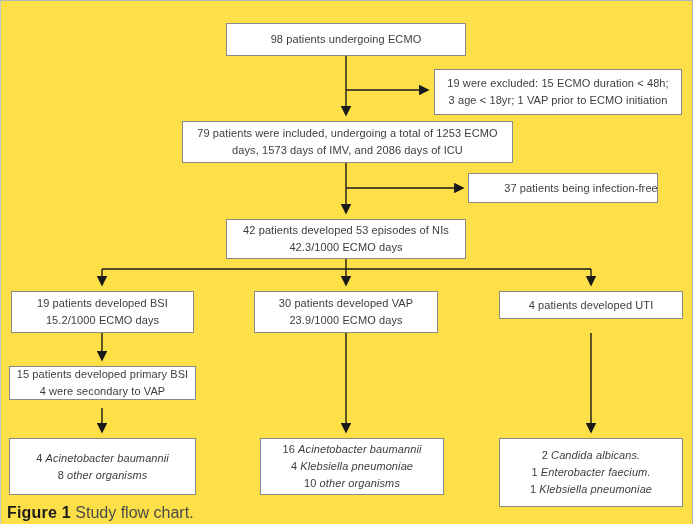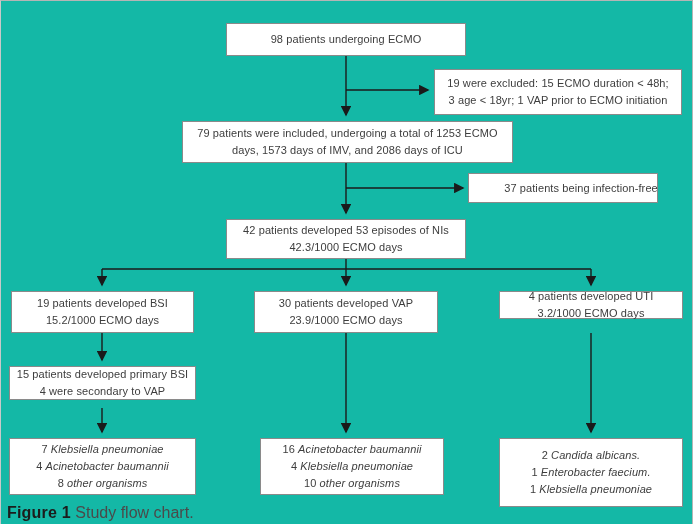--- a/index.html
+++ b/index.html
@@ -5,21 +5,21 @@
   html, body {
     margin: 0;
     padding: 0;
     background: #ffffff;
     font-family: "Liberation Sans", sans-serif;
   }
   .figure-wrap {
     position: relative;
     width: 693px;
     height: 524px;
-    background: #14b8a6;
+    background: #fde047;
     border-top: 1px solid #b5b5b5;
     border-left: 1px solid #c9c9c9;
     border-right: 1px solid #b5b5b5;
     box-sizing: border-box;
     overflow: hidden;
   }
   .connectors {
     position: absolute;
     left: 0; top: 0;
     width: 693px; height: 524px;
@@ -110,30 +110,28 @@
     <div class="line">15.2/1000 ECMO days</div>
   </div>
 
   <div class="box" style="left:253px; top:290px; width:184px; height:42px;">
     <div class="line">30 patients developed VAP</div>
     <div class="line">23.9/1000 ECMO days</div>
   </div>
 
   <div class="box" style="left:498px; top:290px; width:184px; height:28px;">
     <div class="line">4 patients developed UTI</div>
-    <div class="line">3.2/1000 ECMO days</div>
   </div>
 
   <div class="box" style="left:8px; top:365px; width:187px; height:34px;">
     <div class="line">15 patients developed primary BSI</div>
     <div class="line">4 were secondary to VAP</div>
   </div>
 
   <div class="box" style="left:8px; top:437px; width:187px; height:57px;">
-    <div class="line"><span>7</span> <span class="it">Klebsiella pneumoniae</span></div>
     <div class="line"><span>4</span> <span class="it">Acinetobacter baumannii</span></div>
     <div class="line"><span>8</span> <span class="it">other organisms</span></div>
   </div>
 
   <div class="box" style="left:259px; top:437px; width:184px; height:57px;">
     <div class="line"><span>16</span> <span class="it">Acinetobacter baumannii</span></div>
     <div class="line"><span>4</span> <span class="it">Klebsiella pneumoniae</span></div>
     <div class="line"><span>10</span> <span class="it">other organisms</span></div>
   </div>
 

